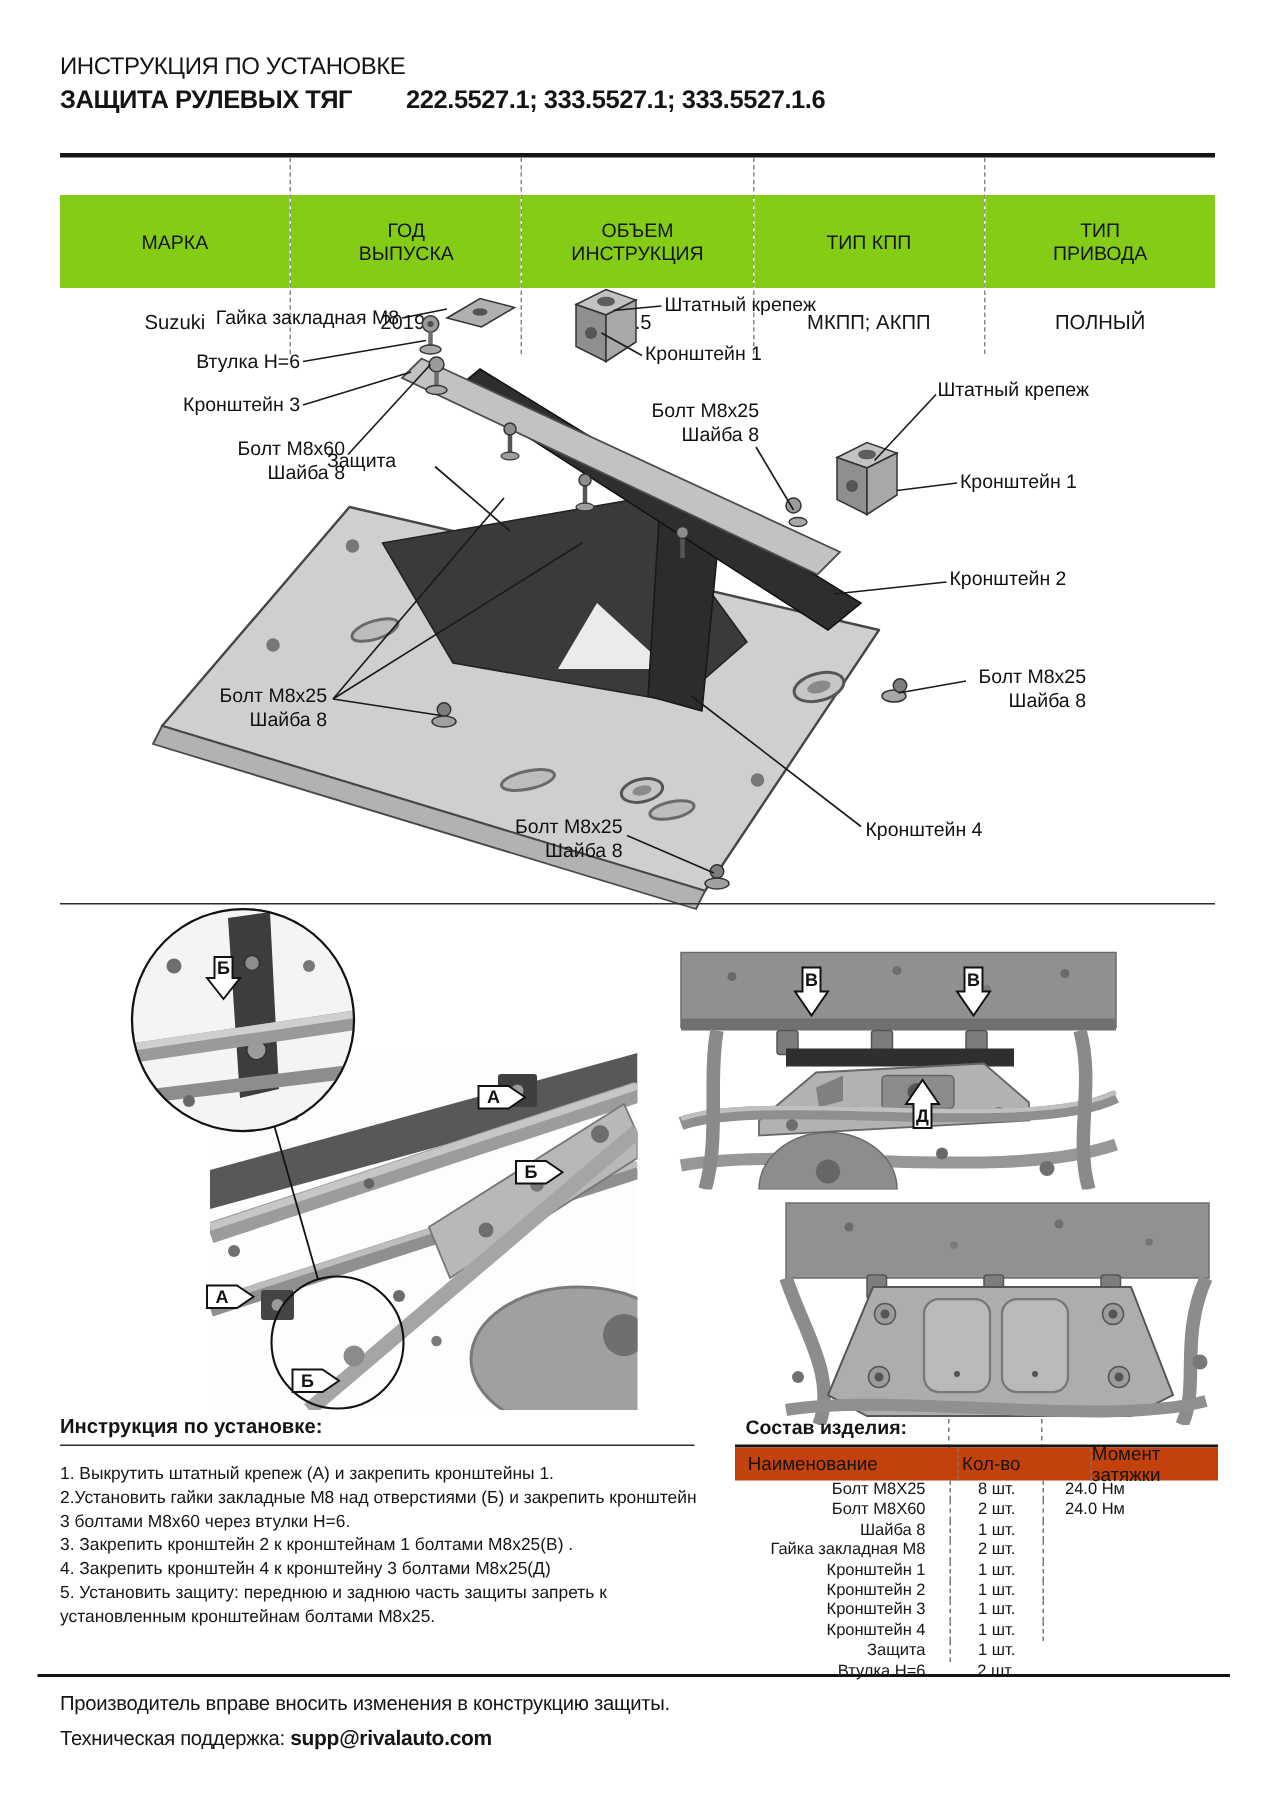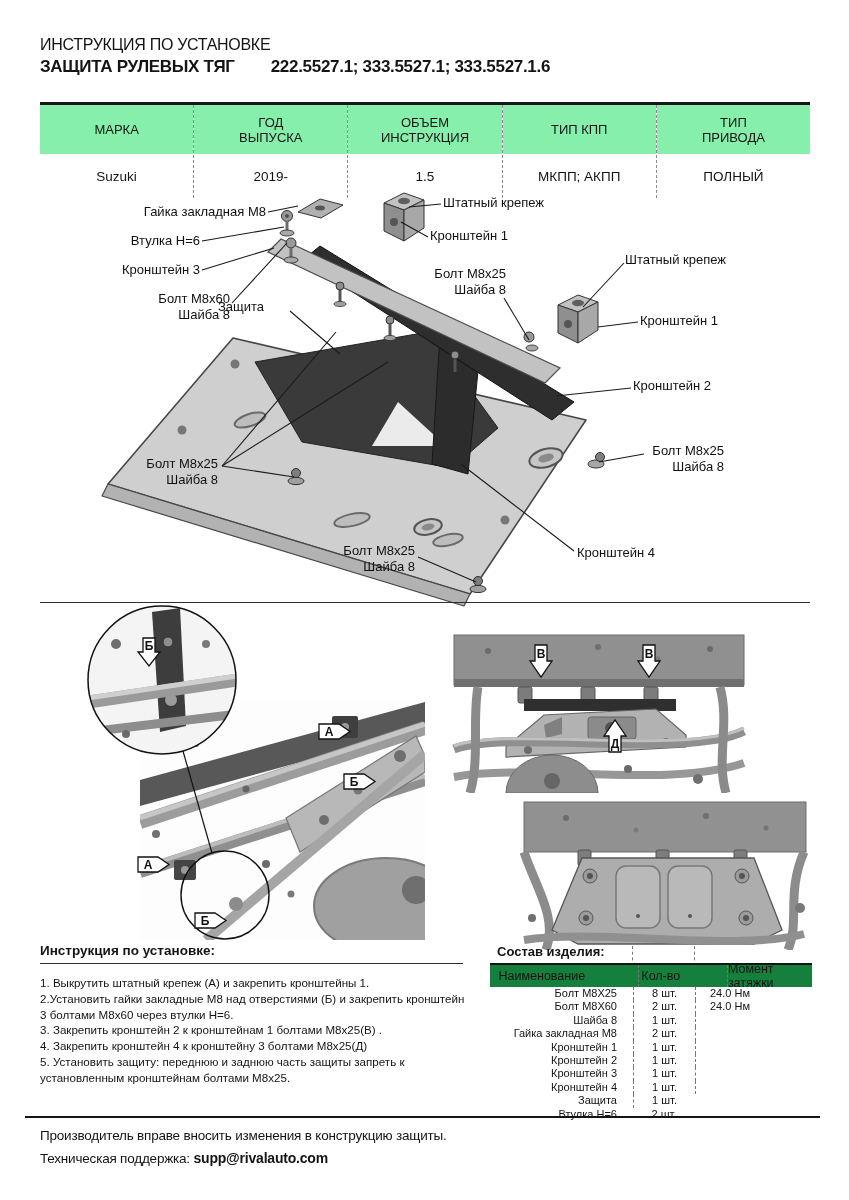--- a/index.html
+++ b/index.html
@@ -9,42 +9,42 @@
 
   
   .hdr1 { left:40px; top:36px; font-size:16px; letter-spacing:-0.3px; }
   .hdr2 { left:40px; top:57px; font-size:17px; font-weight:bold; letter-spacing:-0.3px; }
   .hdr2 .codes { margin-left:36px; }
 
   
   .spec-table { left:40px; top:102px; width:770px; border-top:3px solid #161616; display:flex; }
   .spec-col { flex:1; display:flex; flex-direction:column; }
   .spec-col + .spec-col { border-left:1px dashed #8a8a8a; }
-  .spec-h { height:49px; background:#86efac; display:flex; flex-direction:column; align-items:center; justify-content:center; font-size:13px; line-height:15px; }
+  .spec-h { height:62px; background:#84cc16; display:flex; flex-direction:column; align-items:center; justify-content:center; font-size:13px; line-height:15px;margin-top:25px; }
   .spec-d { height:44px; display:flex; align-items:center; justify-content:center; font-size:13.5px; }
 
   
   .dlabel { position:absolute; font-size:13px; line-height:16px; white-space:nowrap; color:#101010; }
   .r { text-align:right; }
 
   
   .rule-photos { left:40px; top:602px; width:770px; border-top:1.5px solid #2e2e2e; }
   .rule-instr  { left:40px; top:963px; width:423px; border-top:1.5px solid #2e2e2e; }
   .rule-bottom { left:25px; top:1116px; width:795px; border-top:2.5px solid #141414; }
 
   
   .instr-title { left:40px; top:943px; font-size:13.5px; font-weight:bold; }
   .instr-steps { left:40px; top:975px; width:430px; font-size:11.6px; line-height:15.8px; }
 
   
   .parts { left:490px; top:944px; width:322px; }
   .parts-title { font-size:13px; font-weight:bold; margin-left:7px; margin-bottom:4px; }
   .parts-box { border-top:2.5px solid #141414; }
   .prow { display:flex; }
-  .phead { background:#15803d;gap:44px; }
+  .phead { background:#c2410c;gap:44px; }
   .pc-name { width:143px; font-size:11px; }
   .pc-qty  { width:62px;  font-size:11px; border-left:1px dashed #777; }
   .pc-tq   { width:117px; font-size:11px; border-left:1px dashed #777; }
   .phead .pc-name, .phead .pc-qty, .phead .pc-tq { font-size:12.5px; height:22px; display:flex; align-items:center; justify-content:center; }
   .prow.data { height:13.4px; line-height:13.4px; }
   .prow.data .pc-name { text-align:right; padding-right:16px; }
   .prow.data .pc-qty  { text-align:center; }
   .prow.data .pc-tq   { padding-left:14px; }
   .pdash { border-left:1px dashed #777; width:0; height:20px; }
 

